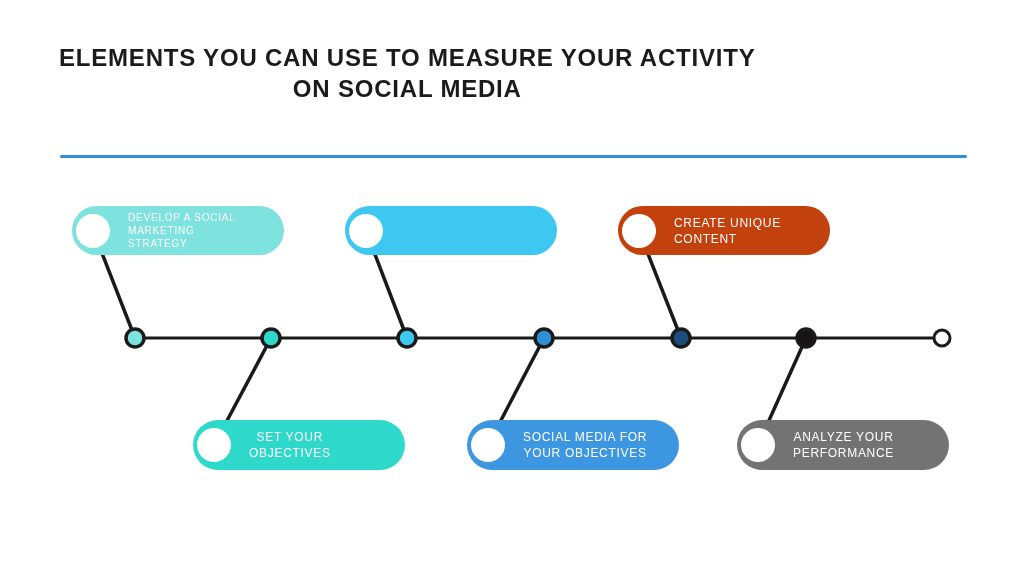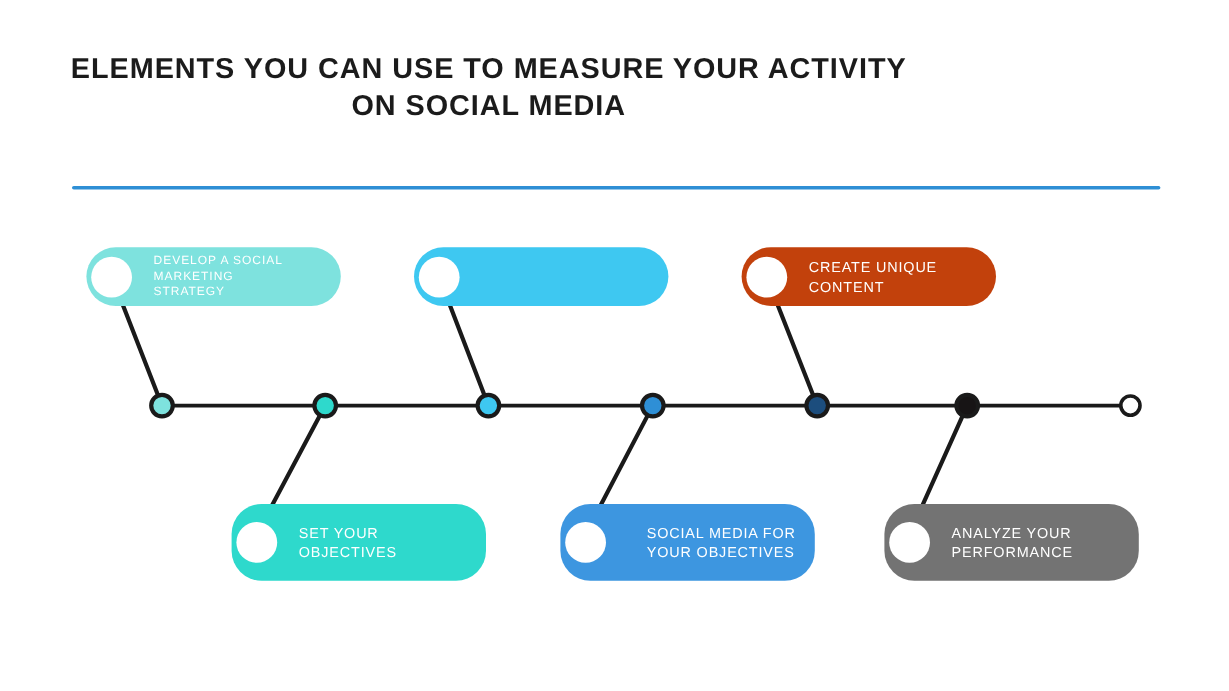--- a/index.html
+++ b/index.html
@@ -43,21 +43,22 @@
   }
   .pill {
     position: absolute;
     width: 212px;
     height: 49px;
     border-radius: 25px;
     display: flex;
     align-items: center;
   }
   .pill--bottom {
-    height: 64px;
+    height: 50px;
+    text-align: center;
   }
   .pill-circle {
     flex: 0 0 auto;
     width: 34px;
     height: 34px;
     margin-left: 4px;
     border-radius: 50%;
     background: #ffffff;
   }
   .pill-label {
@@ -124,21 +125,21 @@
   <div class="pill pill--bottom pos-2" style="background-color: rgb(46, 217, 204);">
     <span class="pill-circle"></span>
     <span class="pill-label">SET YOUR
 OBJECTIVES</span>
   </div>
 
   <div class="pill pos-3" style="background-color: rgb(62, 200, 241);">
     <span class="pill-circle"></span>
   </div>
 
-  <div class="pill pill--bottom pos-4" style="background-color: rgb(61, 150, 224); gap: 16px;">
+  <div class="pill pill--bottom pos-4" style="background-color: rgb(61, 150, 224);">
     <span class="pill-circle"></span>
     <span class="pill-label">SOCIAL MEDIA FOR
 YOUR OBJECTIVES</span>
   </div>
 
   <div class="pill pos-5" style="background-color: #c2410c;">
     <span class="pill-circle"></span>
     <span class="pill-label">CREATE UNIQUE
 CONTENT</span>
   </div>

